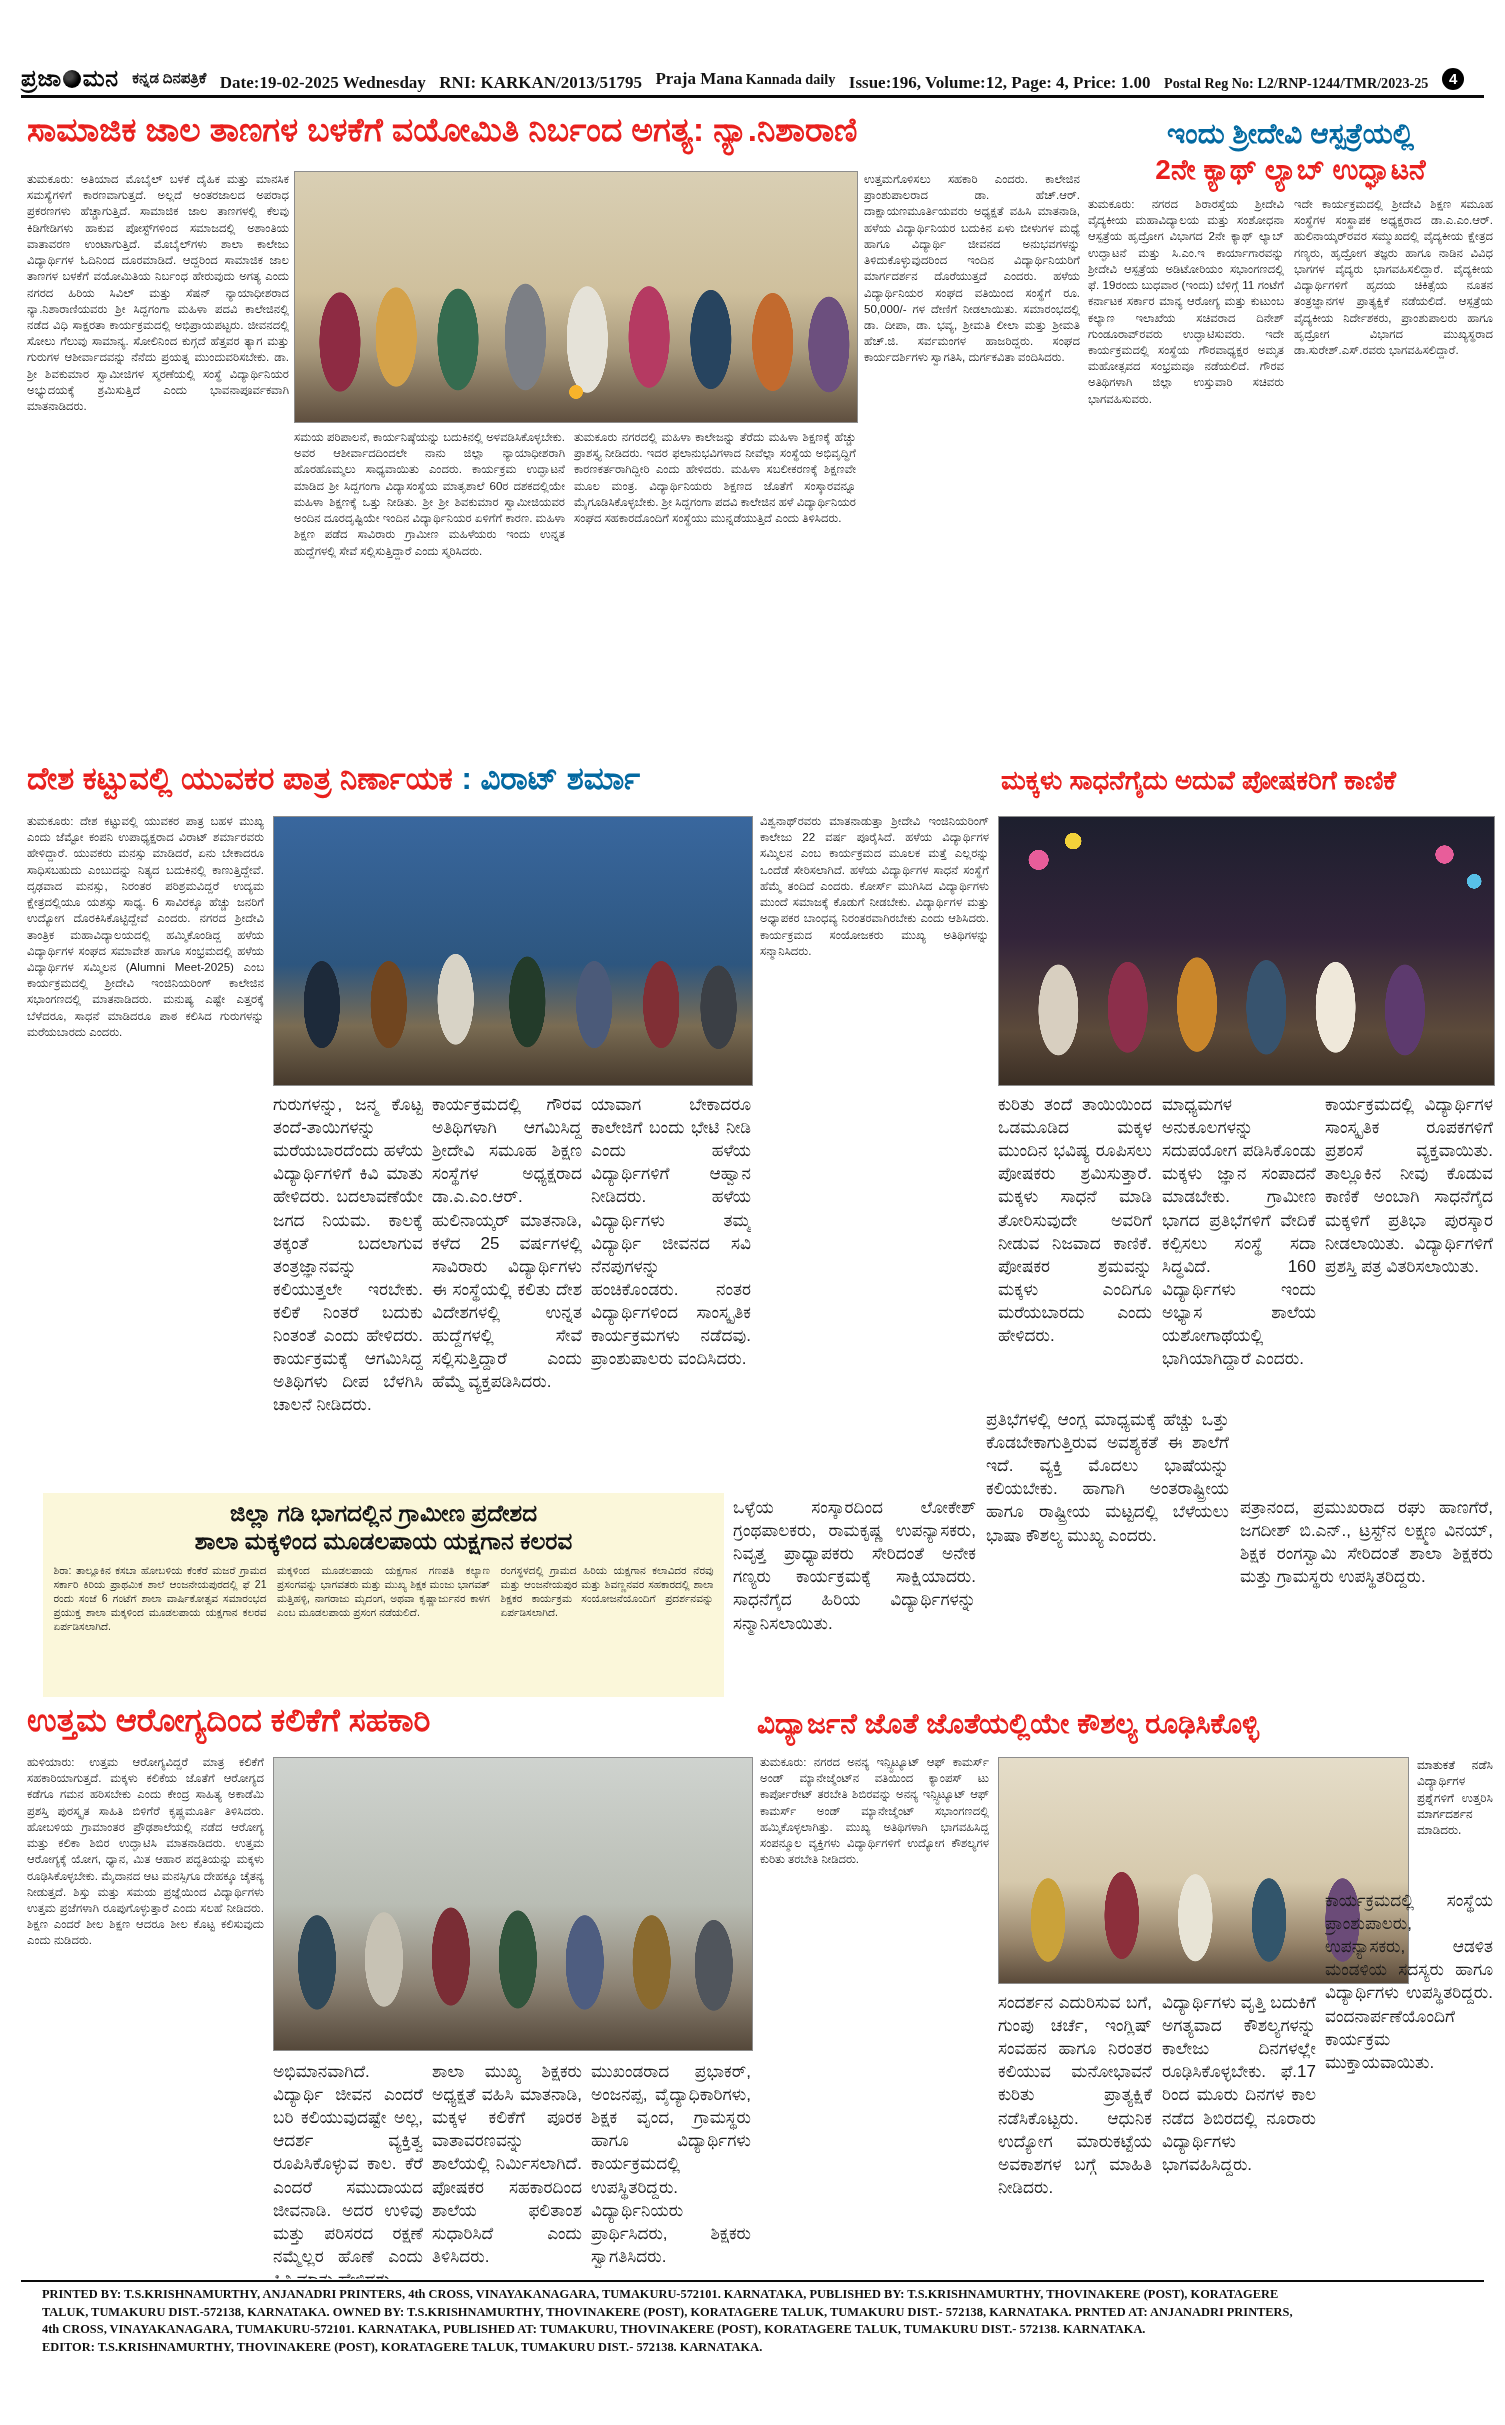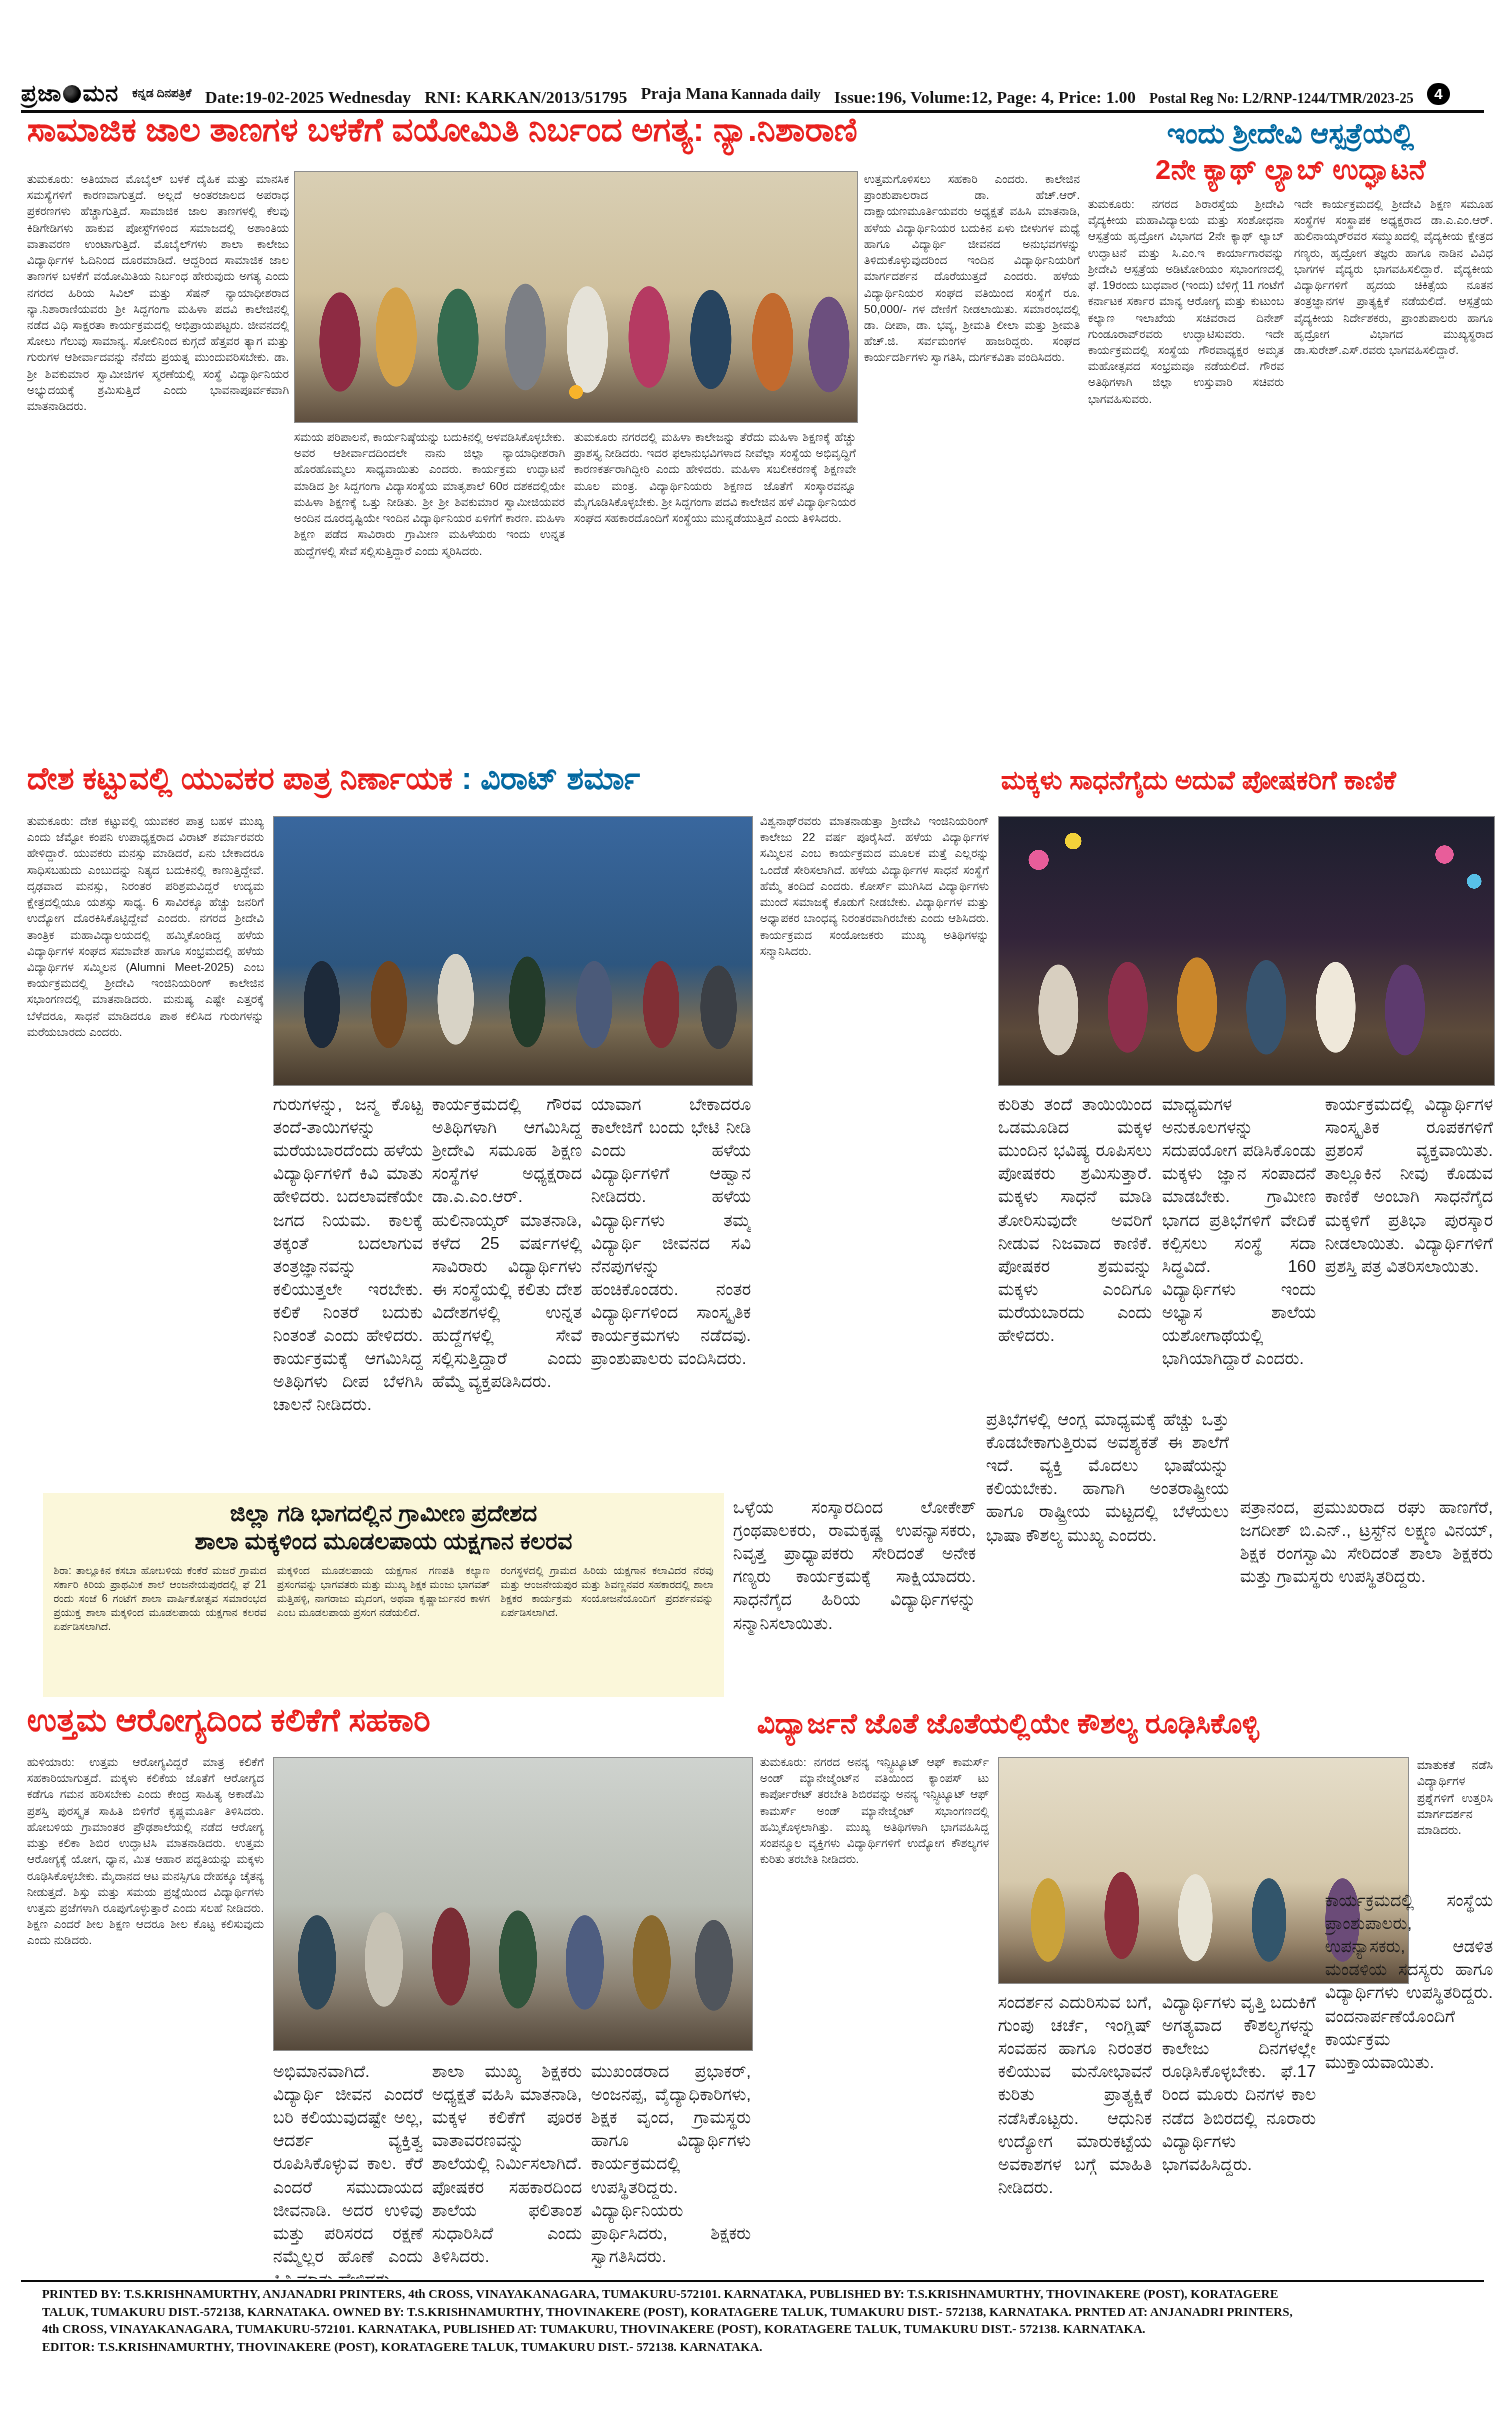--- a/index.html
+++ b/index.html
@@ -1,25 +1,25 @@
 <!DOCTYPE html>
 <html style="font-size:12px"><head>
 <meta charset="utf-8">
 <style>
   html,body{margin:0;padding:0;background:#e8e8e8;}
   #page{position:relative;width:1505px;height:2426px;background:#ffffff;margin:0 auto;
         font-family:"Liberation Sans",sans-serif;color:#151515;overflow:hidden;}
   
-  #header{position:absolute;left:21px;top:78px;width:1463px;height:31.5px;
+  #header{position:absolute;left:21px;top:63px;width:1463px;height:31.5px;
           border-bottom:3.7px solid #0a0a0a;display:flex;align-items:center;gap:13.5px;
           font-family:"Liberation Serif",serif;font-weight:bold;white-space:nowrap;}
   .mast-kn{font-size:23px;font-weight:bold;color:#0a0a0a;letter-spacing:0.7px;}
   .mast-logo{display:inline-block;width:18px;height:18px;border-radius:50%;
              background:radial-gradient(circle at 35% 35%, #444 0 20%, #000 60%);vertical-align:-2.2px;margin:0 1.5px;}
-  .tagline{font-size:12px;font-weight:bold;}
+  .tagline{font-size:15px;font-weight:bold;}
   .hmeta{font-size:17px;margin-top:9px;}
   .hmeta.small{font-size:14.2px;}
   .pgcircle{width:22.5px;height:22.5px;border-radius:50%;background:#000;color:#fff;
             display:flex;align-items:center;justify-content:center;font-size:15px;
             font-family:"Liberation Sans",sans-serif;}
   
   .hl{position:absolute;font-weight:bold;line-height:1.12;letter-spacing:0;}
   .red{color:#e9211e;}
   .blk{color:#0369a1;}
   

